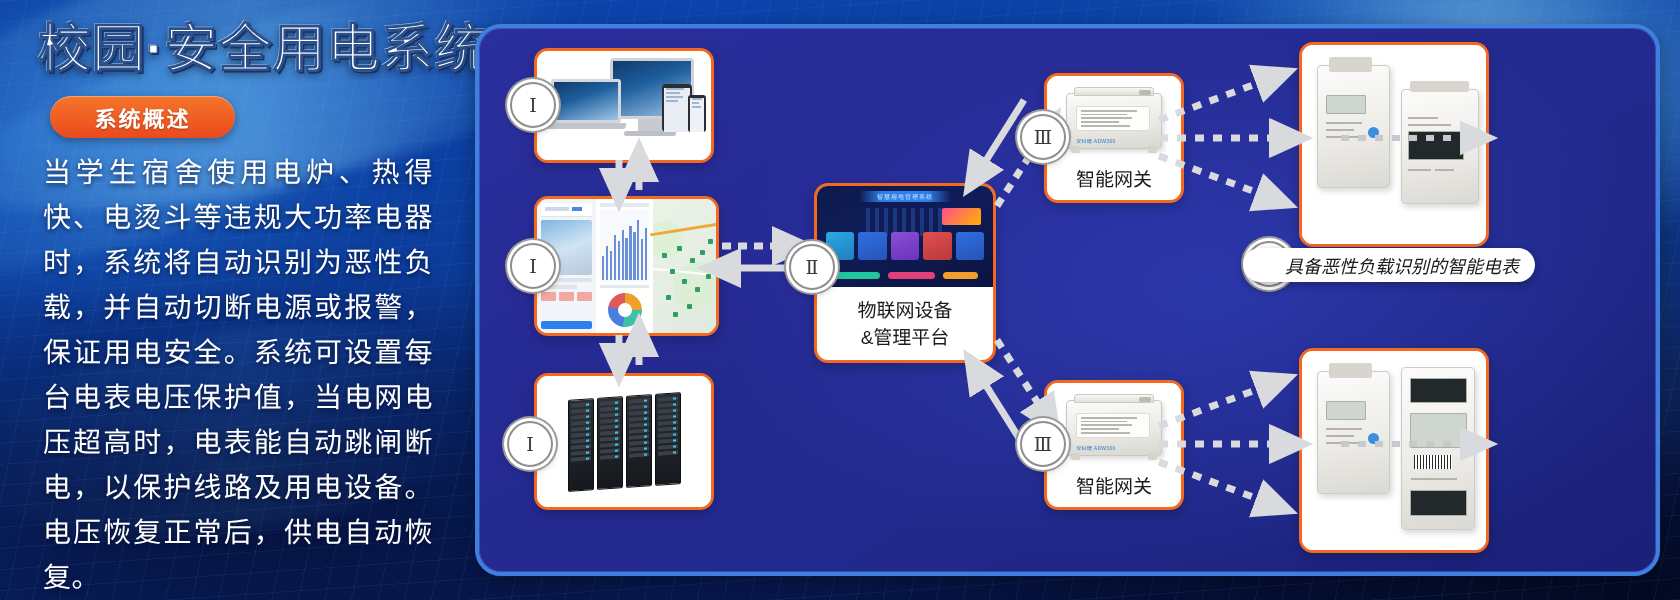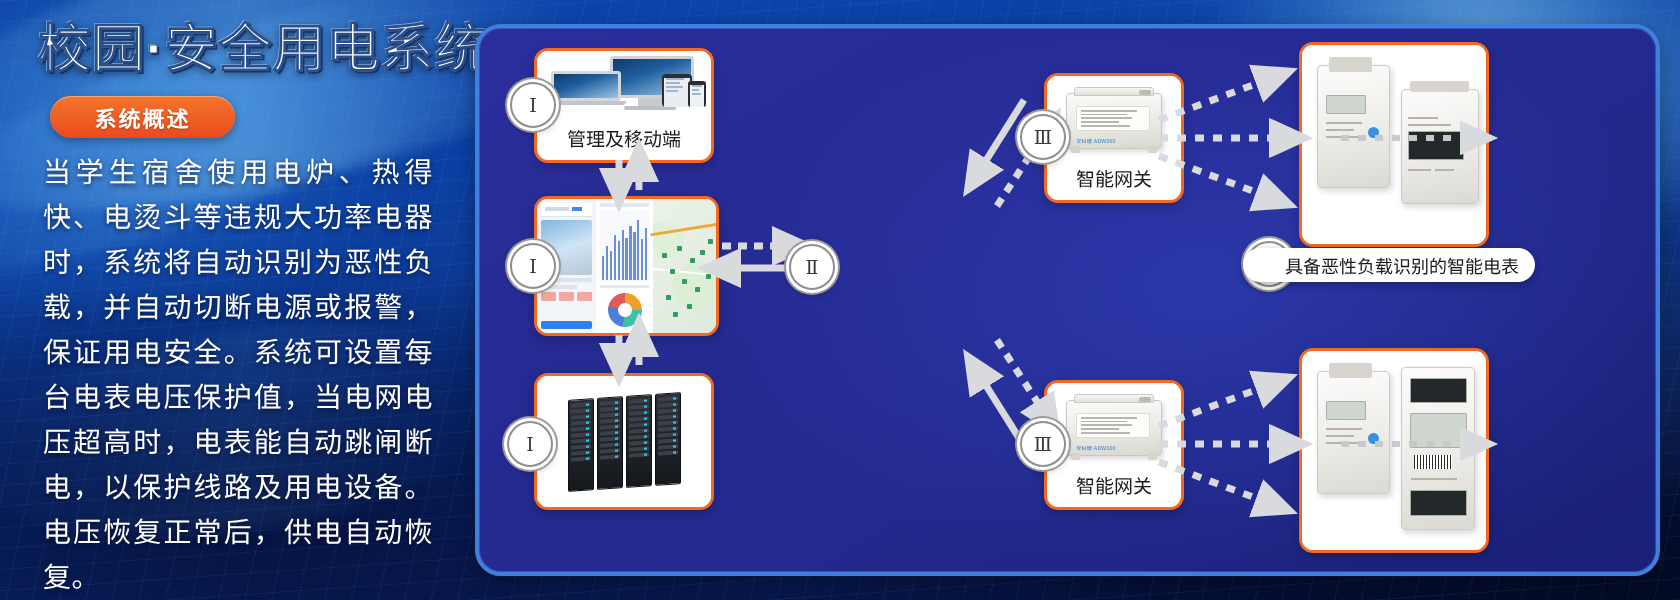--- a/index.html
+++ b/index.html
@@ -232,20 +232,21 @@
   
   #iv-callout {
     position:absolute; left:1243px; top:248px;
     height:34px;
     background:#ffffff;
     border-radius:17px;
     display:flex; align-items:center;
     padding-left:42px; padding-right:16px;
     box-shadow: 0 3px 9px rgba(0,0,0,.3);
     z-index: 40;
+    font-style: italic;
   }
   #iv-callout .txt { font-size:18px; color:#1b1b1b; white-space:nowrap; }
 </style>
 </head>
 <body>
 
 <div id="stage">
   <div id="mesh"></div>
   <div class="streak s1"></div>
   <div class="streak s2"></div>
@@ -327,21 +328,20 @@
           </div>
           <div class="phone">
             <div class="scr">
               <div class="mini-line" style="width:70%"></div>
               <div class="mini-line" style="width:50%"></div>
               <div class="mini-line" style="width:60%"></div>
             </div>
           </div>
         </div>
       </div>
-      <div class="caption">管理及移动端</div>
     </div>
     <div class="marker" style="left:31px; top:54px;">Ⅰ</div>
 
     <div class="card" style="left:55px; top:168px; width:185px; height:140px;">
       <div class="thumb">
         <div class="dash">
           <div class="dash-left">
             <div class="dash-top">
               <span style="width:55%;height:4px;background:#cfd8e6;display:block"></span>
               <span style="width:25%;height:4px;background:#4a86e8;display:block"></span>
@@ -447,20 +447,45 @@
                 <i></i>
                 <i></i>
                 <i></i>
             </div>
           </div>
         </div>
       </div>
     </div>
     <div class="marker" style="left:28px; top:393px;">Ⅰ</div>
 
+    <div class="card" style="left:335px; top:155px; width:182px; height:180px;">
+      <div class="thumb" style="flex:0 0 58%;">
+        <div class="iot">
+          <div class="iot-top">
+            <span class="iot-title">智慧用电管理系统</span>
+          </div>
+          <div class="iot-city"></div>
+          <div style="position:absolute;right:7%;top:22%;width:22%;height:17%;background:linear-gradient(135deg,#ff4d8d,#ffb300);border-radius:2px;"></div>
+          <div class="iot-cards">
+            <div style="background:linear-gradient(160deg,#2aa9e0,#1f7fc0)"></div>
+            <div style="background:linear-gradient(160deg,#2f6fe0,#2753b8)"></div>
+            <div style="background:linear-gradient(160deg,#8a4fd8,#6a33b8)"></div>
+            <div style="background:linear-gradient(160deg,#e0504f,#b83a3a)"></div>
+            <div style="background:linear-gradient(160deg,#2f6fe0,#2753b8)"></div>
+          </div>
+          <div class="iot-foot">
+            <span class="pill" style="width:34%;background:#1fc6a0"></span>
+            <span class="pill" style="width:30%;background:#e0407a"></span>
+            <span class="pill" style="width:22%;background:#f0a02a"></span>
+          </div>
+        </div>
+      </div>
+      <div class="caption" style="padding-top:10px; line-height:27px;">物联网设备
+&amp;管理平台</div>
+    </div>
     <div class="marker" style="left:310px; top:216px;">Ⅱ</div>
 
     <div class="card" style="left:565px; top:45px; width:140px; height:130px;">
       <div class="thumb">
         <div class="gw">
           <div class="gw-body">
             <div class="gw-top"></div>
             <div class="gw-port"></div>
             <div class="gw-label">
               <i style="width:88%"></i>

